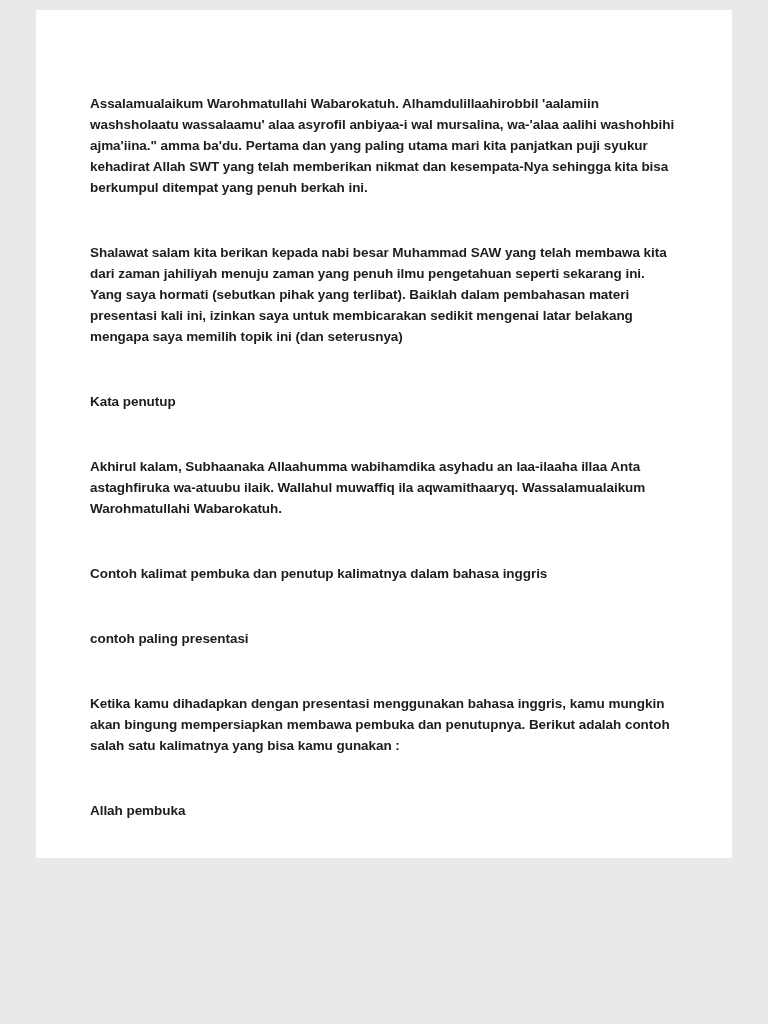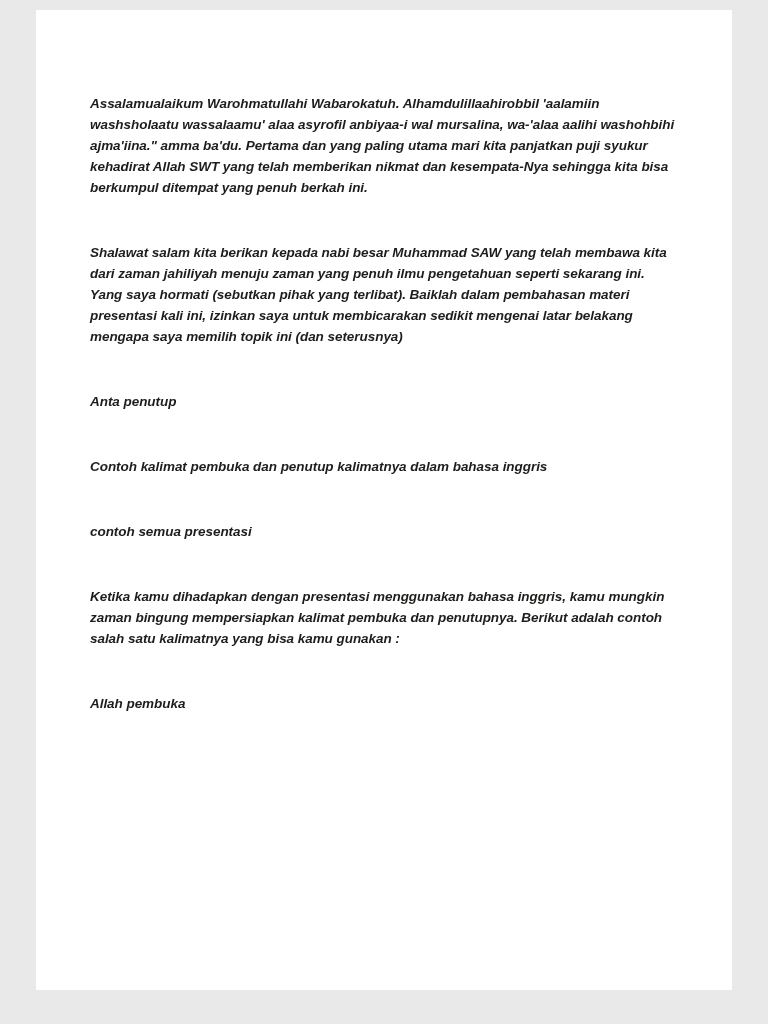--- a/index.html
+++ b/index.html
@@ -15,23 +15,22 @@
   }
   body {
     background: var(--bg);
     font-family: "Liberation Sans", "DejaVu Sans", sans-serif;
   }
   .paper {
     position: absolute;
     left: 36px;
     top: 10px;
     width: 696px;
-    height: 980px;
+    height: 848px;
     background: var(--paper);
-    font-style: italic;
   }
   .content {
     padding: 83px 56px 0 54px;
   }
   .content p {
     color: var(--text);
     font-size: 13.5px;
     line-height: 21px;
     font-weight: 600;
     letter-spacing: -0.05px;
@@ -39,19 +38,20 @@
     text-align: left;
   }
 </style>
 </head>
 <body>
 
 <div class="paper">
   <div class="content">
     <p>Assalamualaikum Warohmatullahi Wabarokatuh. Alhamdulillaahirobbil 'aalamiin washsholaatu wassalaamu' alaa asyrofil anbiyaa-i wal mursalina, wa-'alaa aalihi washohbihi ajma'iina." amma ba'du. Pertama dan yang paling utama mari kita panjatkan puji syukur kehadirat Allah SWT yang telah memberikan nikmat dan kesempata-Nya sehingga kita bisa berkumpul ditempat yang penuh berkah ini.</p>
     <p>Shalawat salam kita berikan kepada nabi besar Muhammad SAW yang telah membawa kita dari zaman jahiliyah menuju zaman yang penuh ilmu pengetahuan seperti sekarang ini. Yang saya hormati (sebutkan pihak yang terlibat). Baiklah dalam pembahasan materi presentasi kali ini, izinkan saya untuk membicarakan sedikit mengenai latar belakang mengapa saya memilih topik ini (dan seterusnya)</p>
-    <p>Anta penutup</p>
+    <p>Kata penutup</p>
+    <p>Akhirul kalam, Subhaanaka Allaahumma wabihamdika asyhadu an laa-ilaaha illaa Anta astaghfiruka wa-atuubu ilaik. Wallahul muwaffiq ila aqwamithaaryq. Wassalamualaikum Warohmatullahi Wabarokatuh.</p>
     <p>Contoh kalimat pembuka dan penutup kalimatnya dalam bahasa inggris</p>
-    <p>contoh semua presentasi</p>
-    <p>Ketika kamu dihadapkan dengan presentasi menggunakan bahasa inggris, kamu mungkin zaman bingung mempersiapkan kalimat pembuka dan penutupnya. Berikut adalah contoh salah satu kalimatnya yang bisa kamu gunakan :</p>
+    <p>contoh paling presentasi</p>
+    <p>Ketika kamu dihadapkan dengan presentasi menggunakan bahasa inggris, kamu mungkin akan bingung mempersiapkan membawa pembuka dan penutupnya. Berikut adalah contoh salah satu kalimatnya yang bisa kamu gunakan :</p>
     <p>Allah pembuka</p>
   </div>
 </div>
 
 </body></html>

